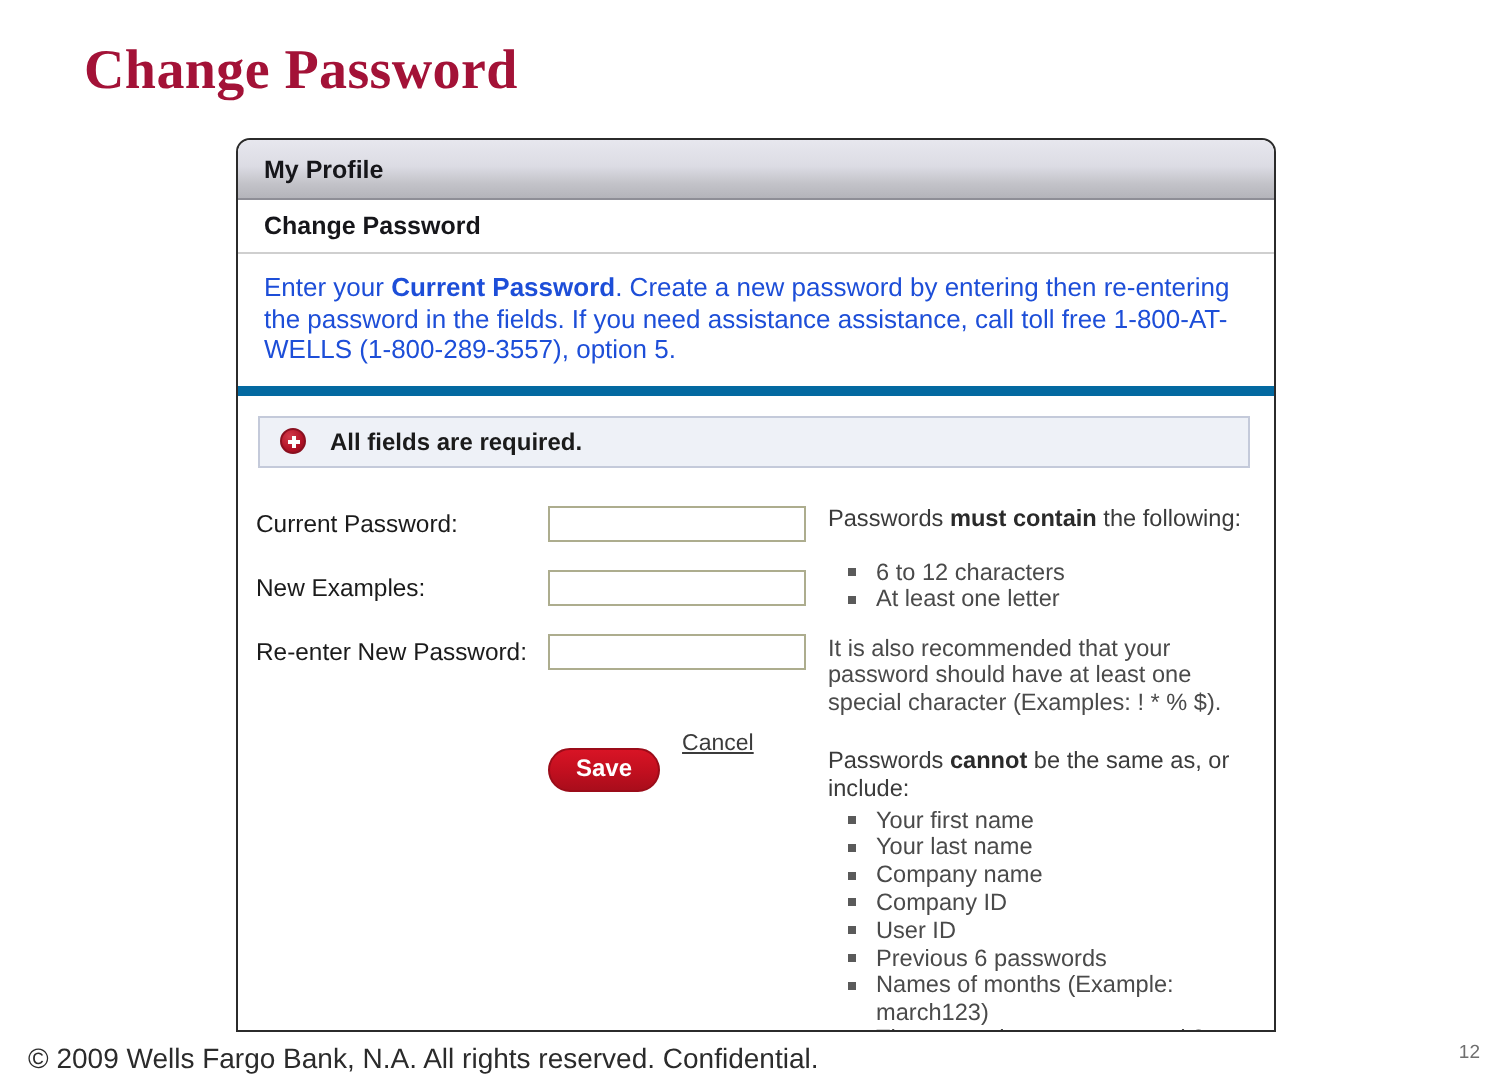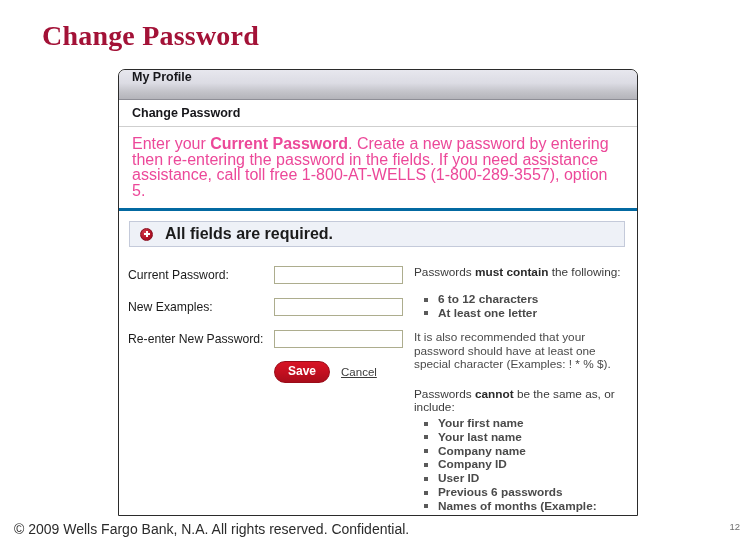--- a/index.html
+++ b/index.html
@@ -42,21 +42,21 @@
     box-sizing: border-box;
     overflow: hidden;
   }
 
   .panel-header {
     height: 30px;
     background: linear-gradient(to bottom, #e7e7ee 0%, #dcdce4 45%, #c3c3c9 75%, #b4b4ba 100%);
     border-bottom: 1px solid #8e8e96;
     border-radius: 6px 6px 0 0;
     display: flex;
-    align-items: flex-start;
+    align-items: center;
     padding-left: 13px;
     box-sizing: border-box;
   }
   .panel-header-title {
     font-size: 12.5px;
     font-weight: bold;
     color: #16161a;
   }
 
   .panel-subheader {
@@ -68,24 +68,24 @@
     box-sizing: border-box;
   }
   .panel-subheader-title {
     font-size: 12.5px;
     font-weight: bold;
     color: #16161a;
   }
 
   .panel-intro {
     padding: 9px 18px 10px 13px;
-    font-size: 16px;
+    font-size: 13px;
     line-height: 15.5px;
-    color: #ec4899;
-    border-bottom: 3px solid #0369a1;
+    color: #1d4ed8;
+    border-bottom: 5px solid #0369a1;
   }
   .panel-intro b { font-weight: bold; }
 
   
   .alert-wrap {
     padding: 10px 12px 0 10px;
   }
   .alert {
     background: #eef1f7;
     border: 1px solid #c4cada;
@@ -115,21 +115,21 @@
     left: 50%; top: 2.5px;
     width: 2px; height: 6px;
     transform: translateX(-50%);
   }
   .alert-icon::after {
     top: 50%; left: 2.5px;
     height: 2px; width: 6px;
     transform: translateY(-50%);
   }
   .alert-text {
-    font-size: 16px;
+    font-size: 12px;
     font-weight: bold;
     color: #1b1b1b;
     margin-left: 12px;
   }
 
   
   .panel-body {
     display: flex;
     padding: 18px 0 0 0;
   }
@@ -182,20 +182,21 @@
     background: linear-gradient(to bottom, #d81425 0%, #c10f1f 55%, #a90d1b 100%);
     border: 1px solid #9b0c19;
     color: #ffffff;
     font-family: "Liberation Sans", sans-serif;
     font-size: 12px;
     font-weight: bold;
     padding: 3px 13px 4px 13px;
     cursor: pointer;
     border-radius: 11px;
     line-height: 13px;
+    margin-top: 26px;
   }
   .cancel-link {
     margin-left: 11px;
     font-size: 11.5px;
     color: #3b3b3b;
     text-decoration: underline;
     cursor: pointer;
   }
 
   
@@ -204,21 +205,20 @@
     color: #3b3b3b;
     line-height: 14px;
     margin-bottom: 14px;
   }
   .rules-head b { font-weight: bold; color: #2a2a2a; }
 
   ul.rules-list {
     list-style: none;
     margin: 0 0 0 0;
     padding: 0 0 0 10px;
-    font-weight: bold;
   }
   ul.rules-list li {
     font-size: 11.8px;
     color: #4a4a4a;
     line-height: 13.3px;
     padding-left: 14px;
     position: relative;
     margin-bottom: 0.5px;
   }
   ul.rules-list li::before {

